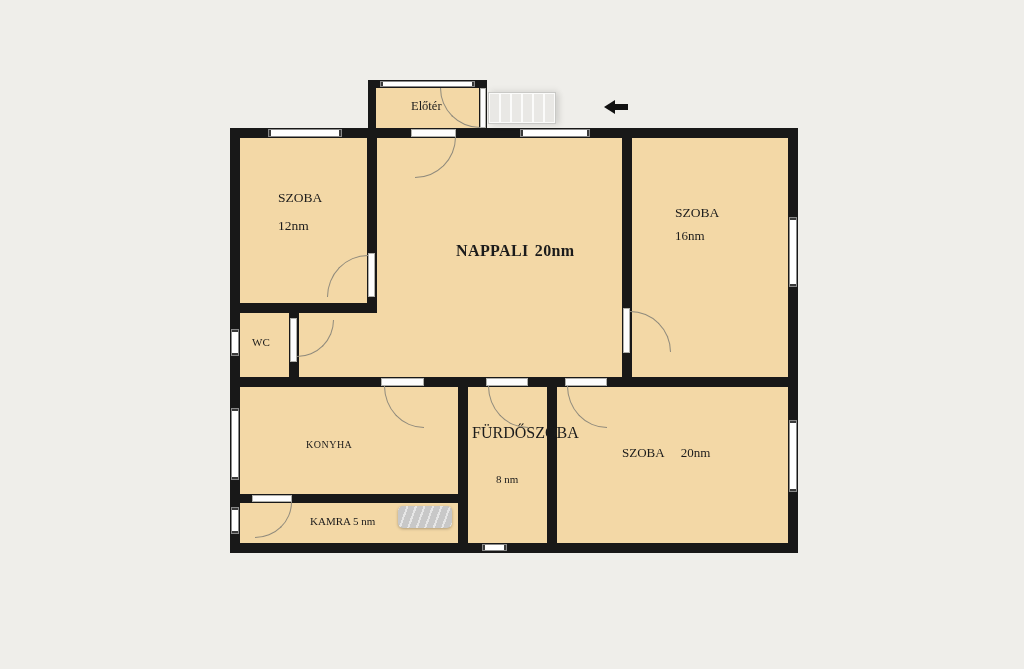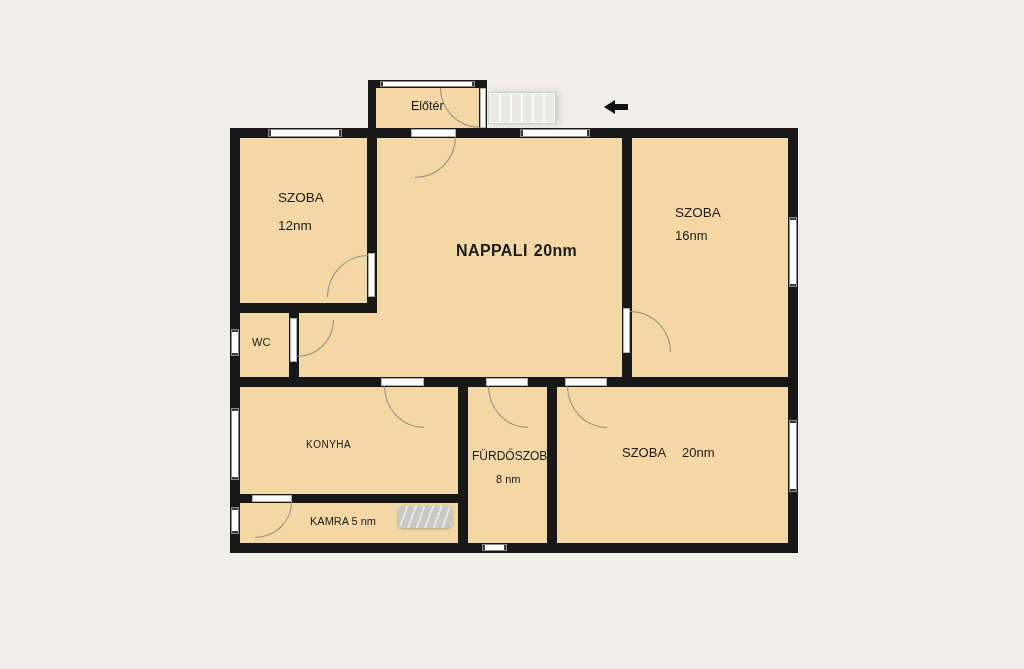--- a/index.html
+++ b/index.html
@@ -9,21 +9,21 @@
     --win:#ffffff;
     --win-frame:#8a8a8a;
     --sill-frame:#b0b0ab;
     --arc:#8f8a7c;
     --ink:#1b1b1b;
     --logo-pink:#ec9b97;
     --logo-house:#ea9894;
   }
   html,body{margin:0;padding:0;}
   body{background:var(--bg);font-family:"Liberation Sans","DejaVu Sans",sans-serif;}
-  .stage{position:relative;width:1024px;height:598px;background:var(--bg);overflow:hidden;}
+  .stage{position:relative;width:1024px;height:598px;background:var(--bg);overflow:hidden;font-family:Liberation Serif, serif;}
   .room-fill{position:absolute;background:var(--room);}
   .wall{position:absolute;background:var(--wall);}
   .win{position:absolute;background:var(--win);border:1px solid var(--win-frame);box-sizing:border-box;}
   .win::before,.win::after{content:"";position:absolute;background:#3a3a3a;}
   .win-h::before{left:0;top:0;bottom:0;width:2px;}
   .win-h::after{right:0;top:0;bottom:0;width:2px;}
   .win-v::before{top:0;left:0;right:0;height:2px;}
   .win-v::after{bottom:0;left:0;right:0;height:2px;}
   .sill{position:absolute;background:#fdfdfd;border:1px solid var(--sill-frame);box-sizing:border-box;}
   .arc{position:absolute;box-sizing:border-box;}
@@ -125,21 +125,21 @@
     <span>20nm</span>
   </div>
 
   <div class="lbl" style="left:675px;top:206px;font-size:13.5px;">SZOBA</div>
   <div class="lbl" style="left:675px;top:229px;font-size:13px;">16nm</div>
 
   <div class="lbl small" style="left:252px;top:336px;">WC</div>
 
   <div class="lbl" style="left:306px;top:439px;font-size:10px;letter-spacing:.5px;">KONYHA</div>
 
-  <div class="lbl" style="left:472px;top:450px;font-size:12px;">FÜRDŐSZOBA</div>
+  <div class="lbl" style="left:472px;top:424px;font-size:16px;">FÜRDŐSZOBA</div>
   <div class="lbl small" style="left:496px;top:473px;">8 nm</div>
 
   <div class="lbl-row" style="left:622px;top:445px;gap:16px;font-size:13px;">
     <span>SZOBA</span>
     <span>20nm</span>
   </div>
 
   <div class="lbl small" style="left:310px;top:515px;">KAMRA 5 nm</div>
 
   <div class="logo" style="left:20px;top:628px;width:187px;height:33px;">

